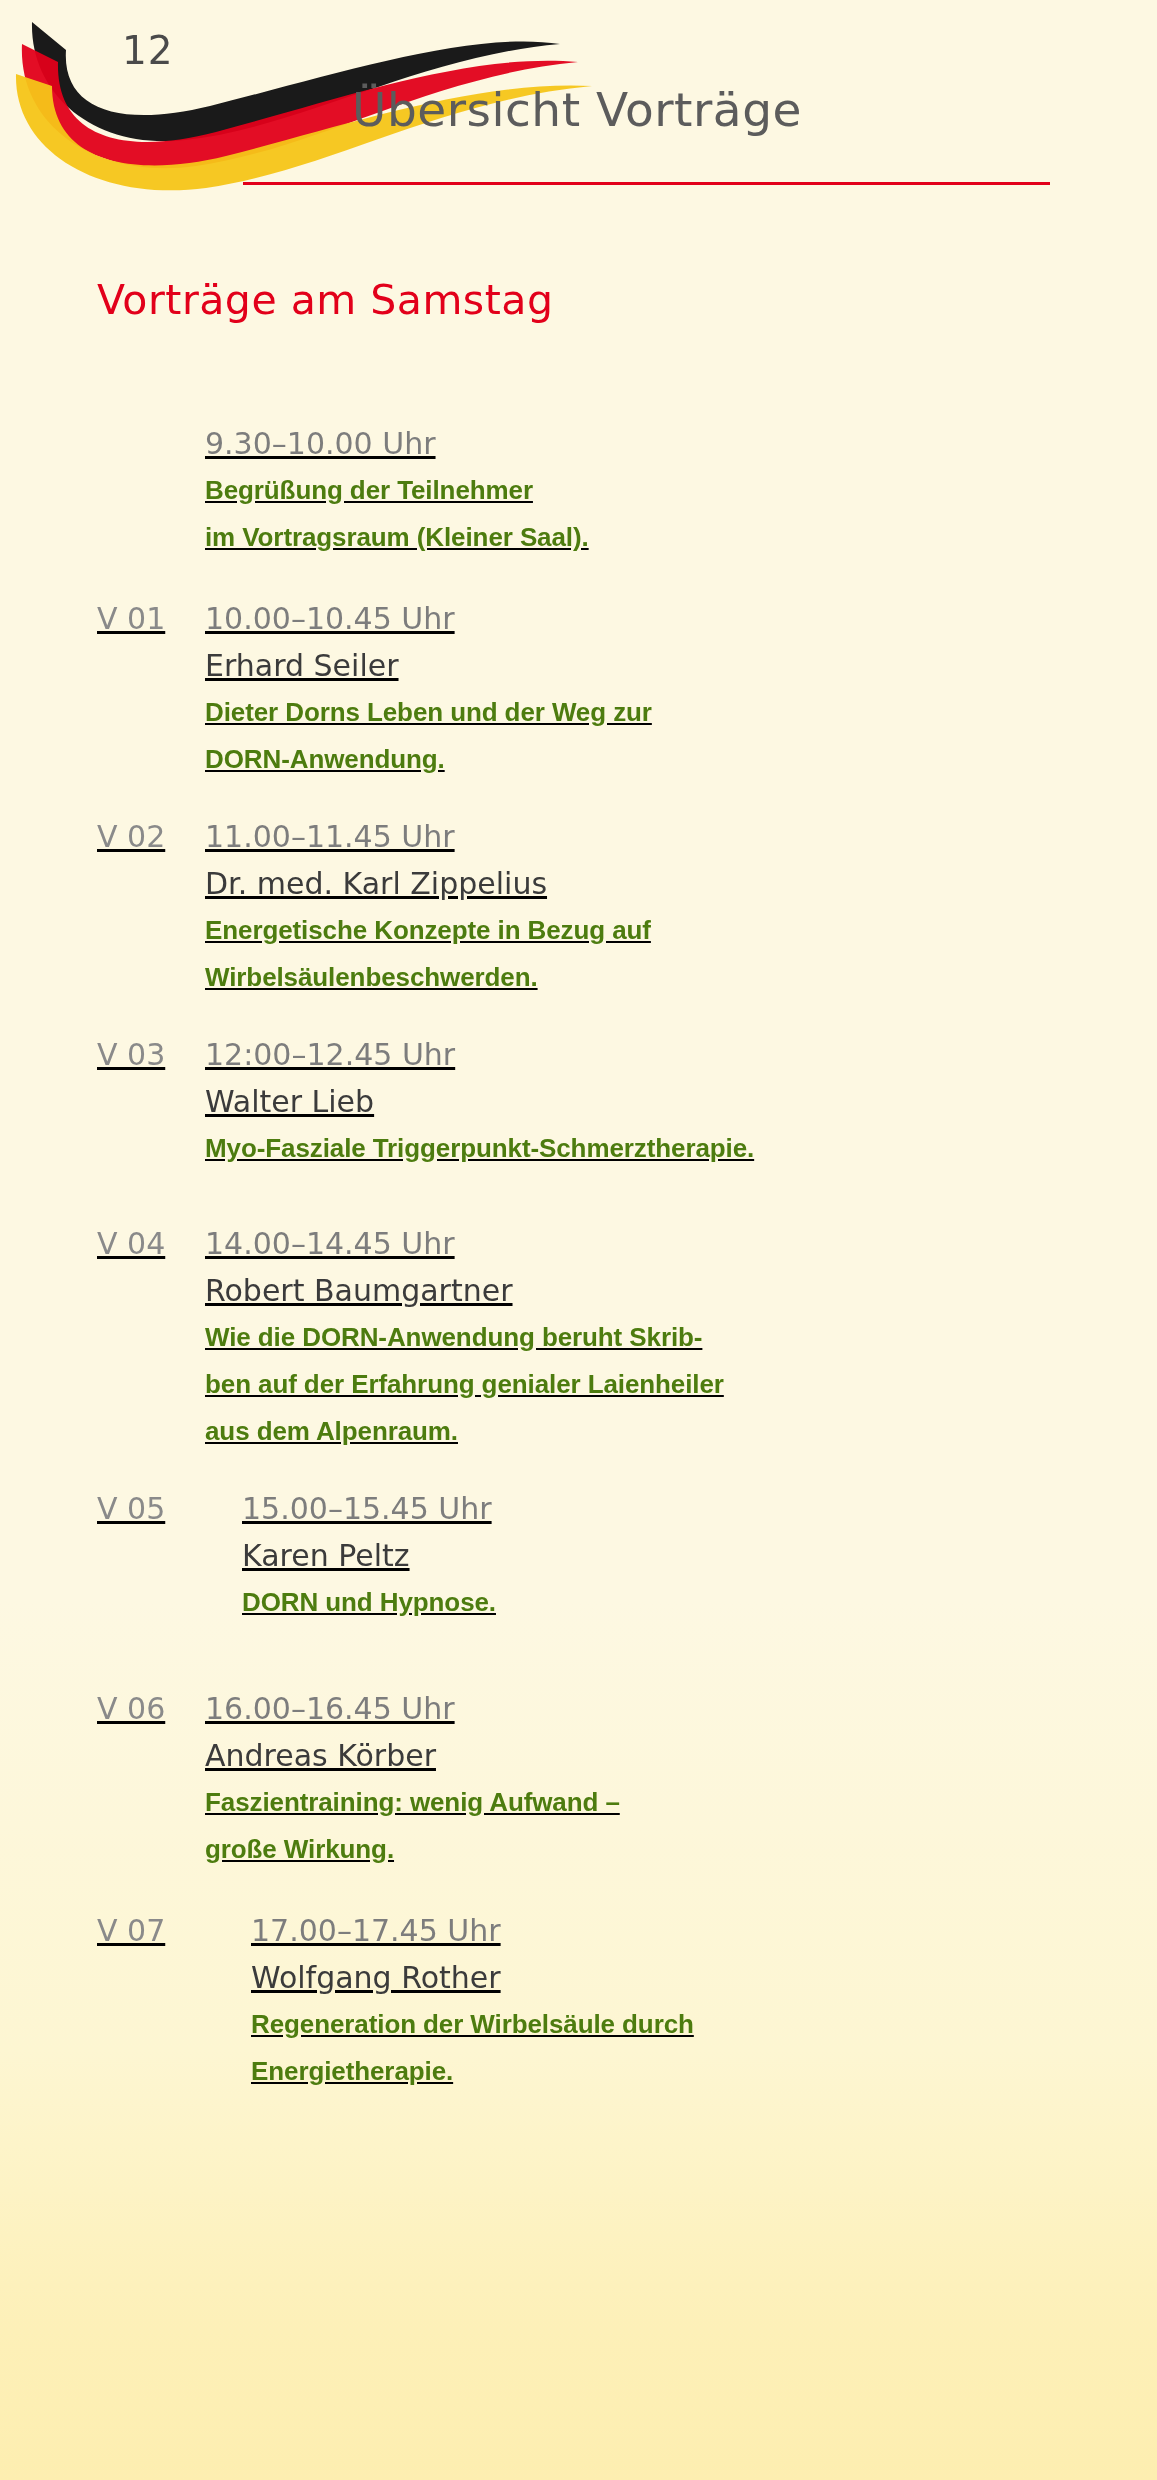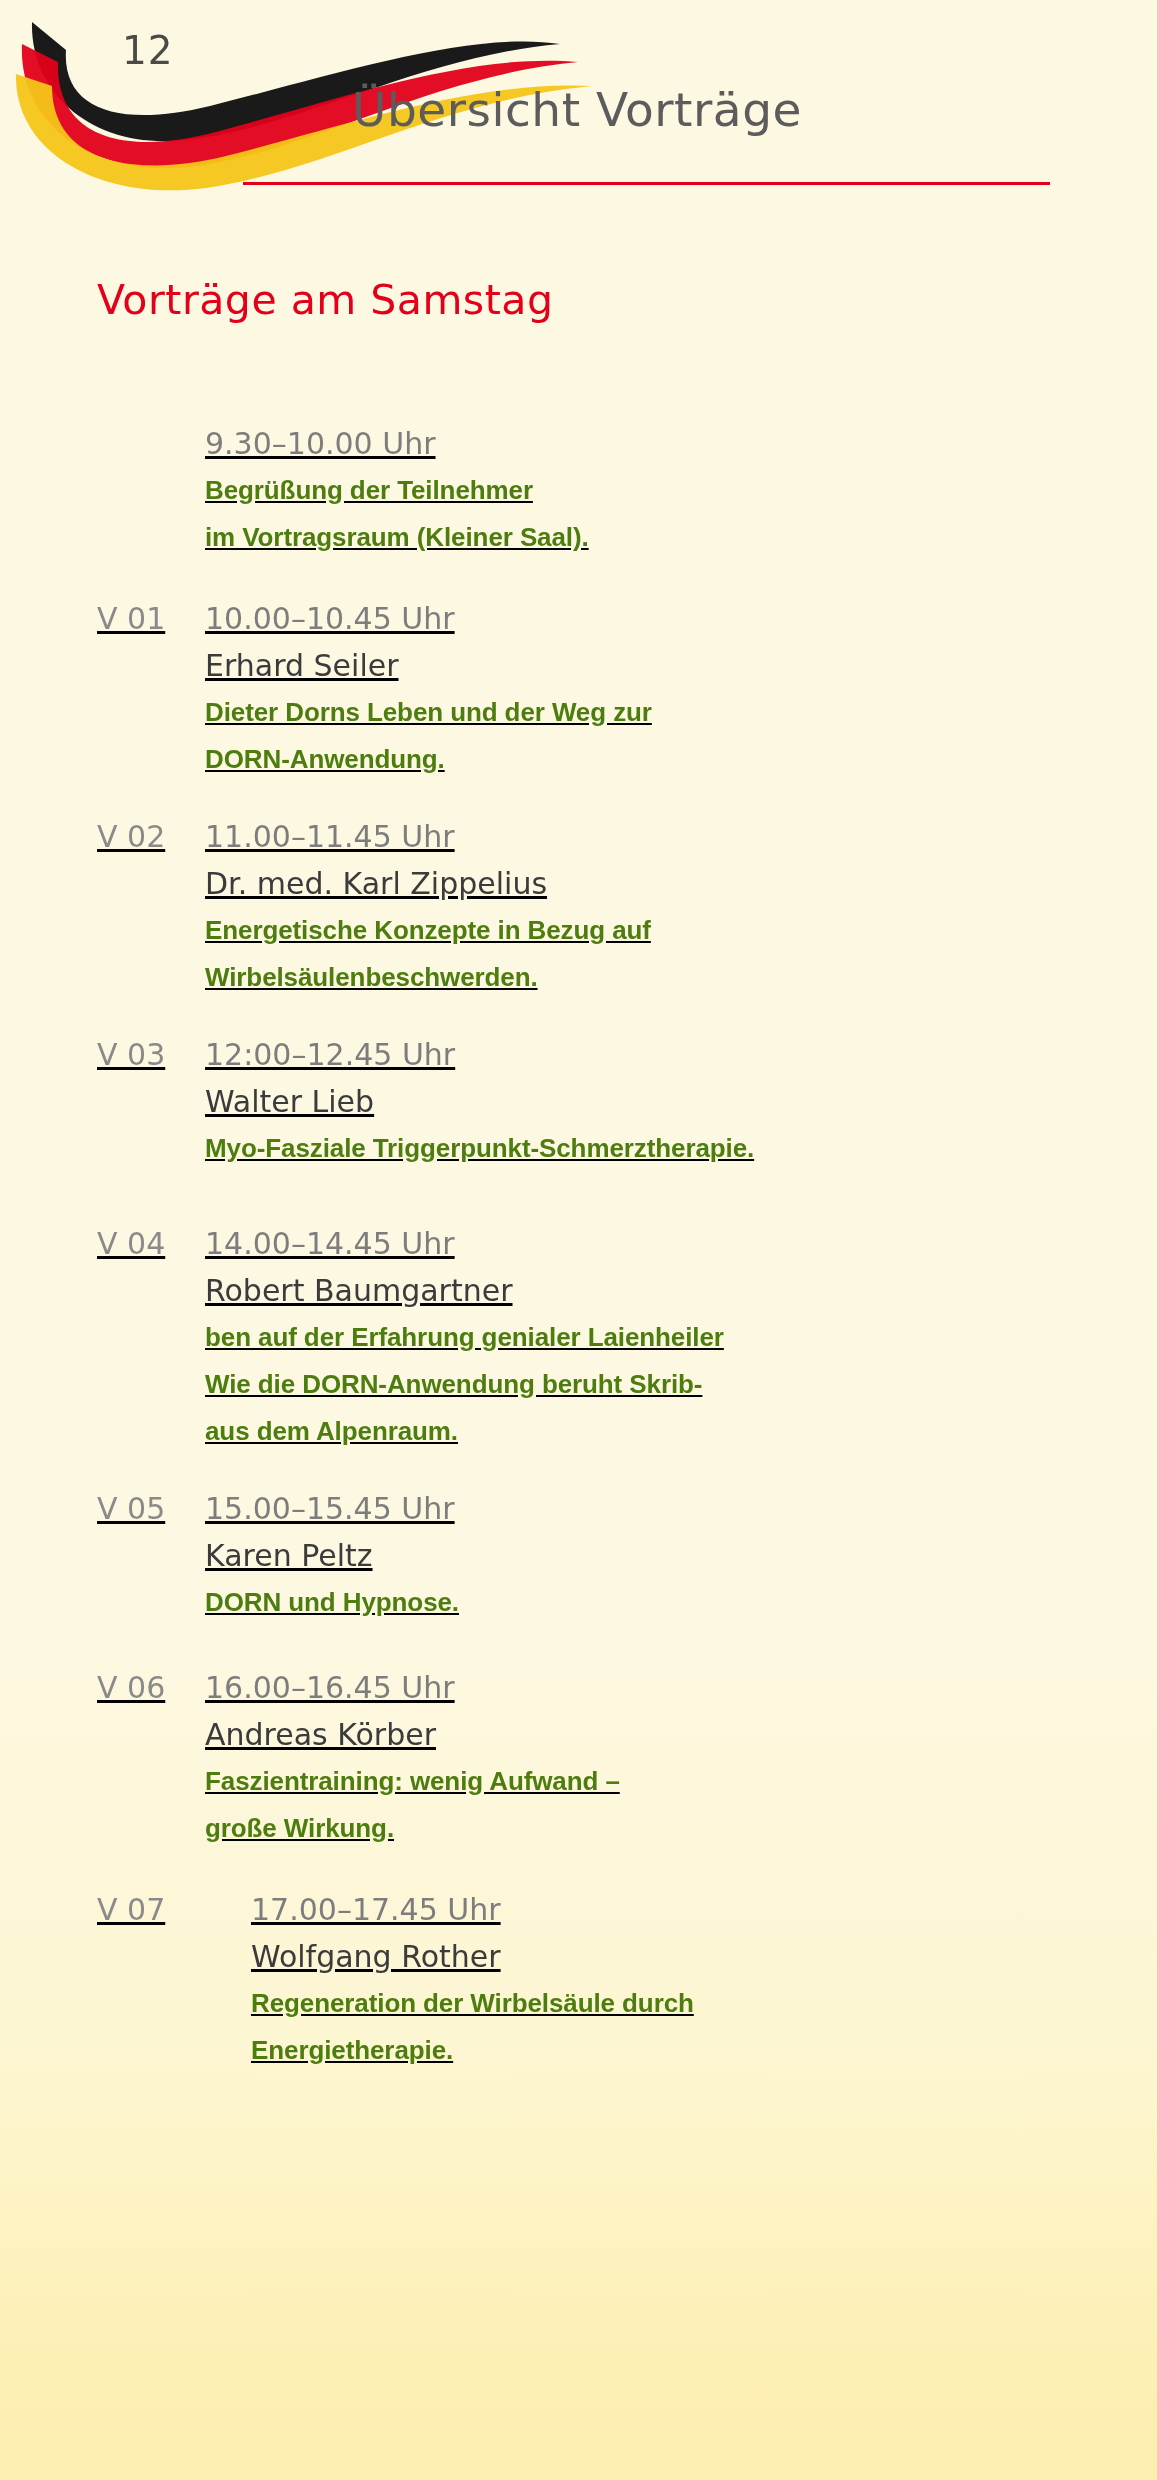--- a/index.html
+++ b/index.html
@@ -221,28 +221,28 @@
         </div>
       </div>
     </div>
 
     <div class="talk" style="margin-bottom:30px;">
       <div class="talk-code">V 04</div>
       <div class="talk-body">
         <div class="talk-time">14.00–14.45 Uhr</div>
         <div class="talk-speaker">Robert Baumgartner</div>
         <div class="talk-title">
+          <span class="line">Wie die DORN-Anwendung beruht Skrib-</span>
           <span class="line">ben auf der Erfahrung  genialer Laienheiler</span>
-          <span class="line">Wie die DORN-Anwendung beruht Skrib-</span>
           <span class="line">aus dem Alpenraum.</span>
         </div>
       </div>
     </div>
 
-    <div class="talk" style="margin-bottom:38px;">
+    <div class="talk" style="margin-bottom:59px;gap:37px;">
       <div class="talk-code">V 05</div>
       <div class="talk-body">
         <div class="talk-time">15.00–15.45 Uhr</div>
         <div class="talk-speaker">Karen Peltz</div>
         <div class="talk-title">
           <span class="line">DORN und Hypnose.</span>
         </div>
       </div>
     </div>
 

